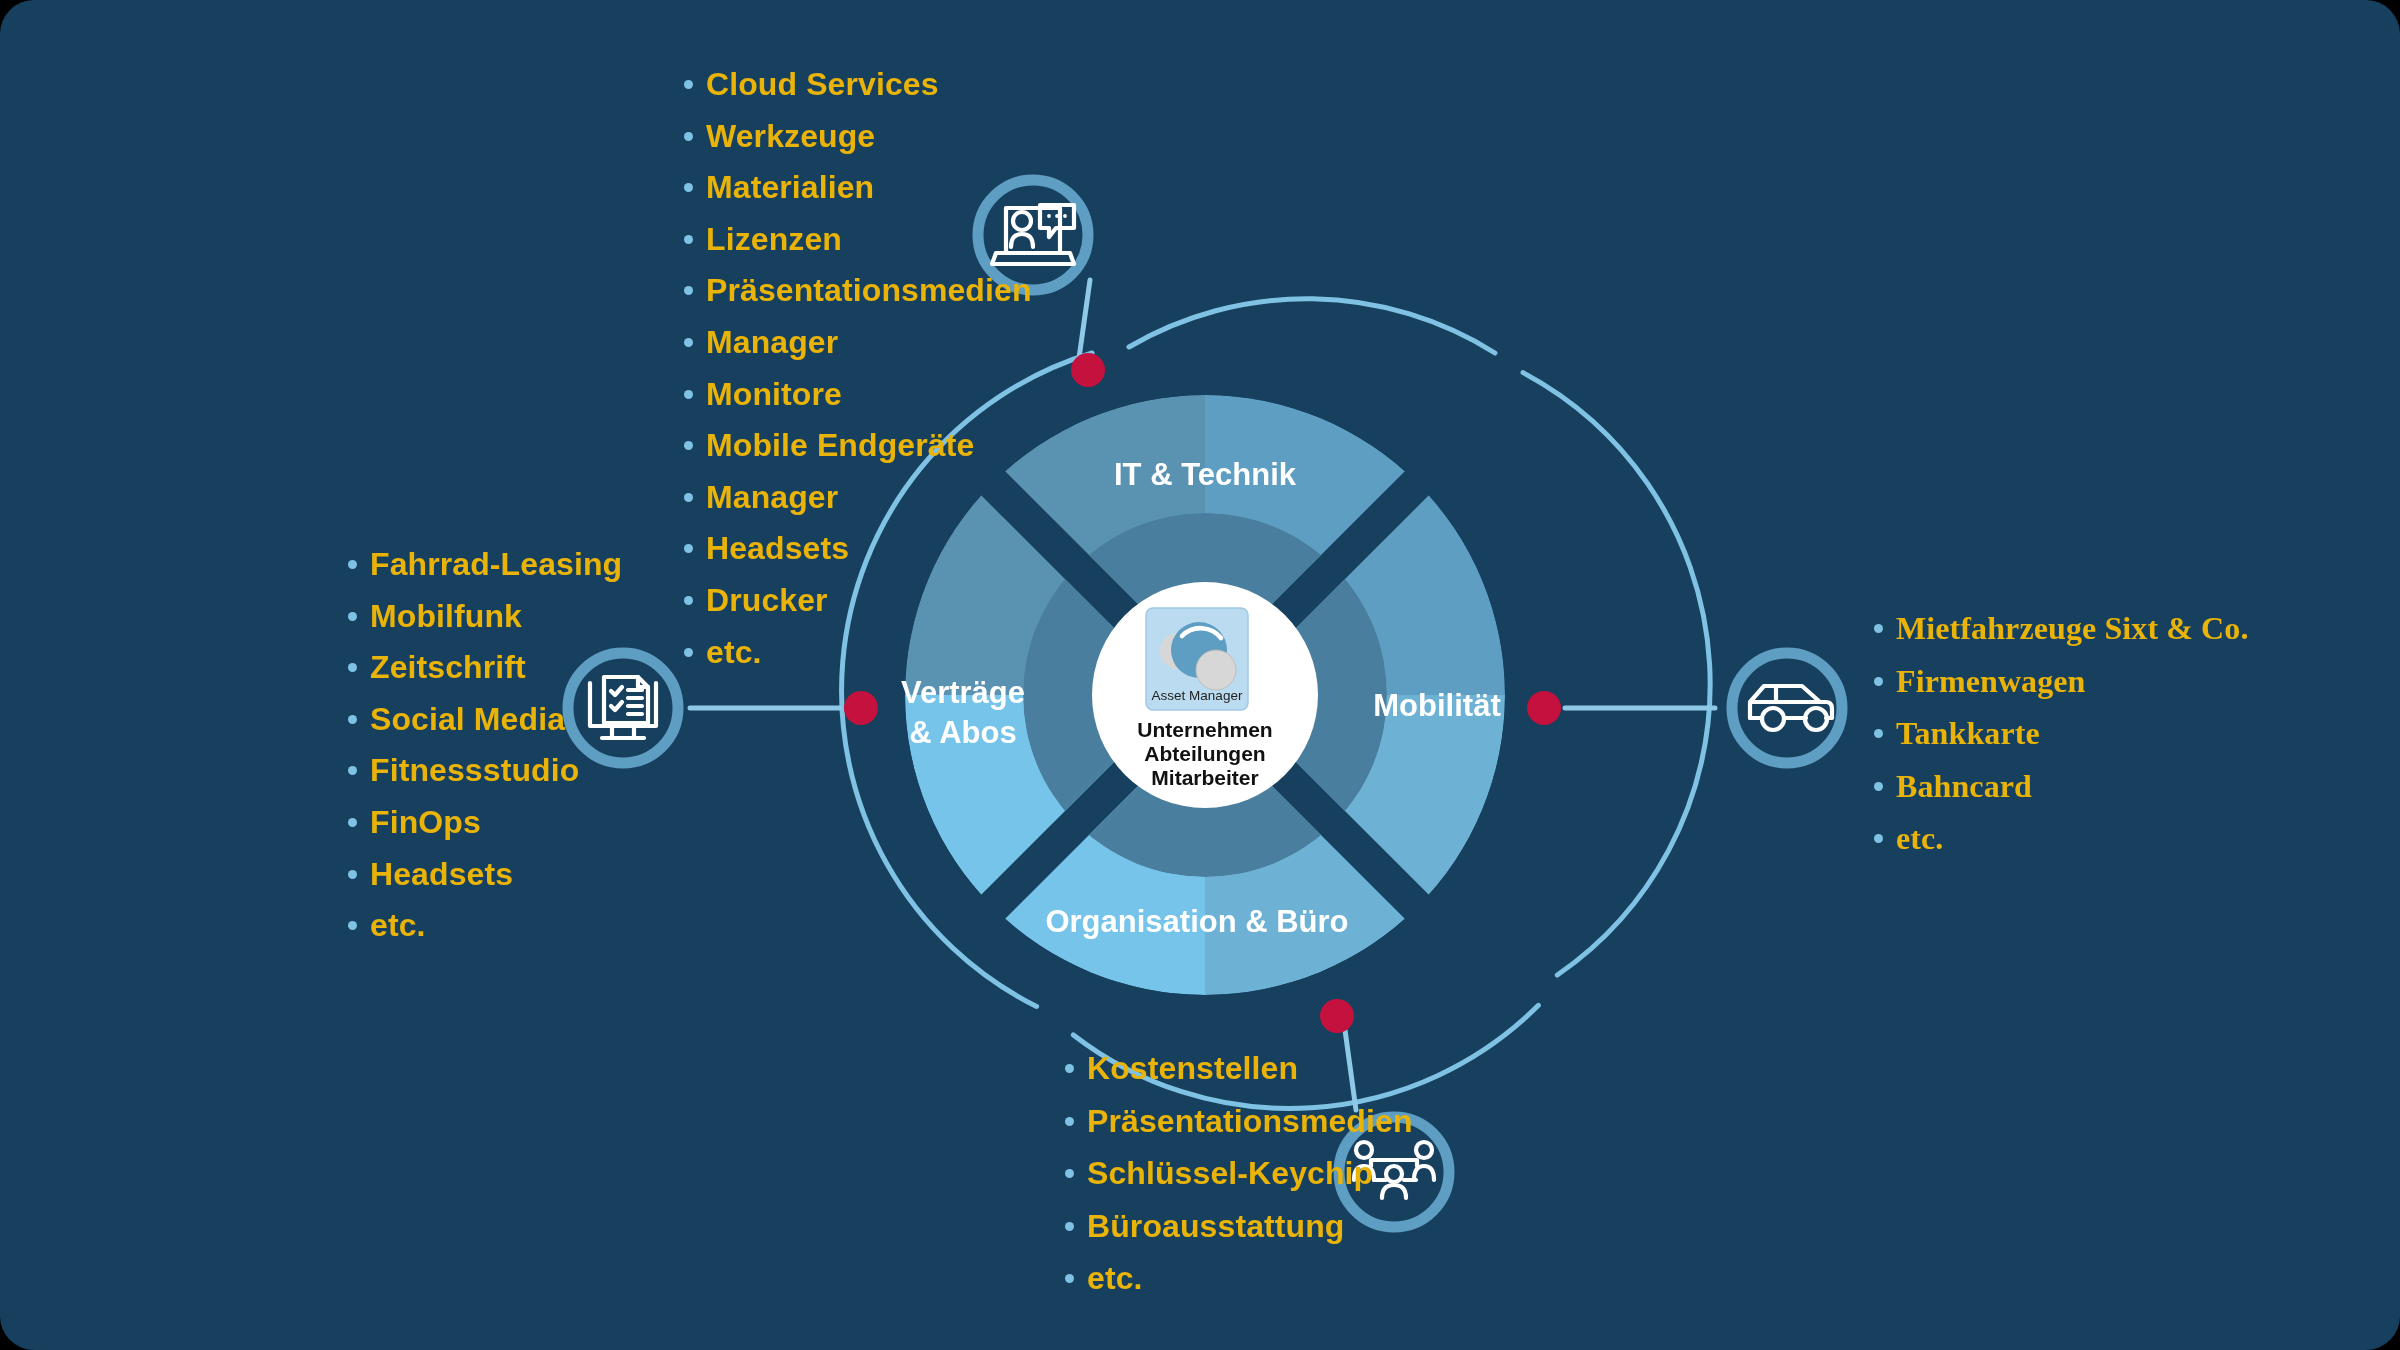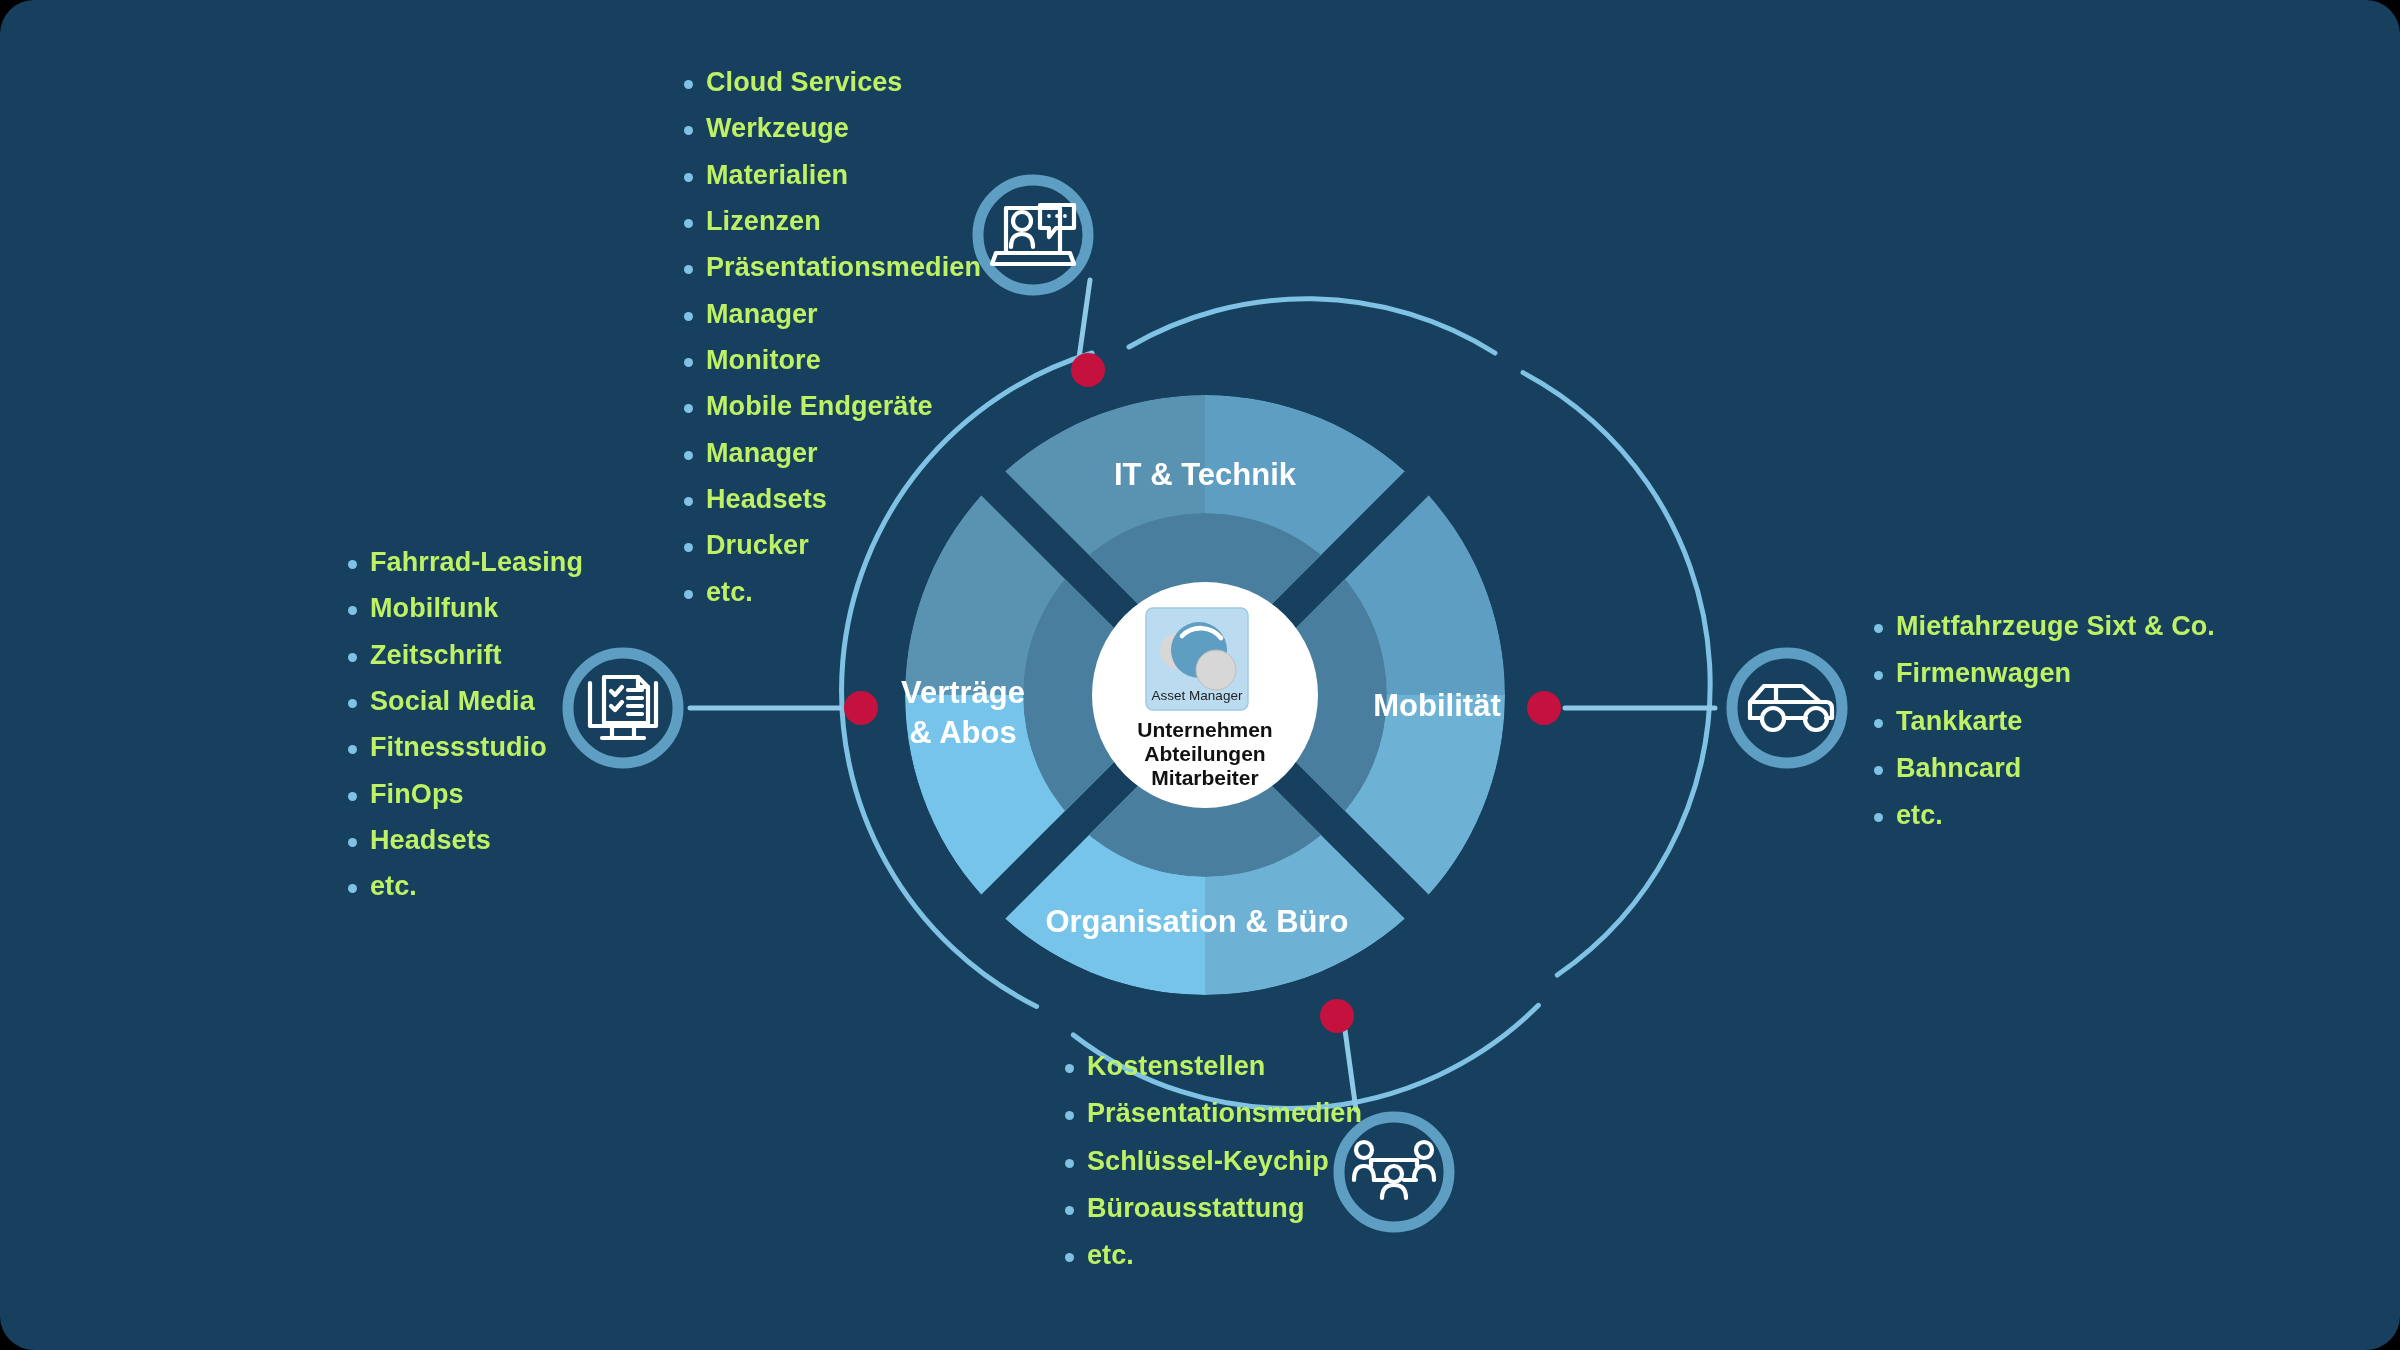--- a/index.html
+++ b/index.html
@@ -4,21 +4,21 @@
 <style>
   html,body{margin:0;padding:0;background:#000;}
   body{width:2400px;height:1350px;overflow:hidden;
        font-family:"Liberation Sans","DejaVu Sans",sans-serif;}
   #stage{position:relative;width:2400px;height:1350px;
          background:#17405F;border-radius:34px;overflow:hidden;}
   .bullet-list{position:absolute;}
   .bullet-item{display:flex;align-items:flex-start;margin-bottom:18px;white-space:nowrap;}
   .bullet-dot{width:9px;height:9px;border-radius:50%;background:#7FC2E4;
               margin-top:12px;margin-right:13px;flex:0 0 auto;}
-  .bullet-text{color:#bef264;font-size:27px;font-weight:bold;line-height:1.05;
+  .bullet-text{color:#eab308;font-size:32px;font-weight:bold;line-height:1.05;
                letter-spacing:.1px;}
   .list-right-of-center .bullet-item{margin-bottom:19px;}
   svg{position:absolute;left:0;top:0;}
   .wedge-label{fill:#ffffff;font-weight:bold;font-size:31px;
                font-family:"Liberation Sans","DejaVu Sans",sans-serif;}
   .hub-line{fill:#111111;font-weight:bold;font-size:21px;
             font-family:"Liberation Sans","DejaVu Sans",sans-serif;text-anchor:middle;}
   .logo-caption{fill:#222222;font-size:13.5px;
                 font-family:"Liberation Sans","DejaVu Sans",sans-serif;text-anchor:middle;}
 </style>
@@ -261,21 +261,21 @@
       <div class="bullet-item">
         <span class="bullet-dot"></span>
         <span class="bullet-text">Headsets</span>
       </div>
       <div class="bullet-item">
         <span class="bullet-dot"></span>
         <span class="bullet-text">etc.</span>
       </div>
     </div>
 
-  <div class="bullet-list list-right-of-center" id="list-mobility" style="left:1874px;top:612px;">
+  <div class="bullet-list list-right-of-center" id="list-mobility" style="left:1874px;top:612px;font-family:Liberation Serif, serif;">
       <div class="bullet-item">
         <span class="bullet-dot"></span>
         <span class="bullet-text">Mietfahrzeuge Sixt &amp; Co.</span>
       </div>
       <div class="bullet-item">
         <span class="bullet-dot"></span>
         <span class="bullet-text">Firmenwagen</span>
       </div>
       <div class="bullet-item">
         <span class="bullet-dot"></span>

